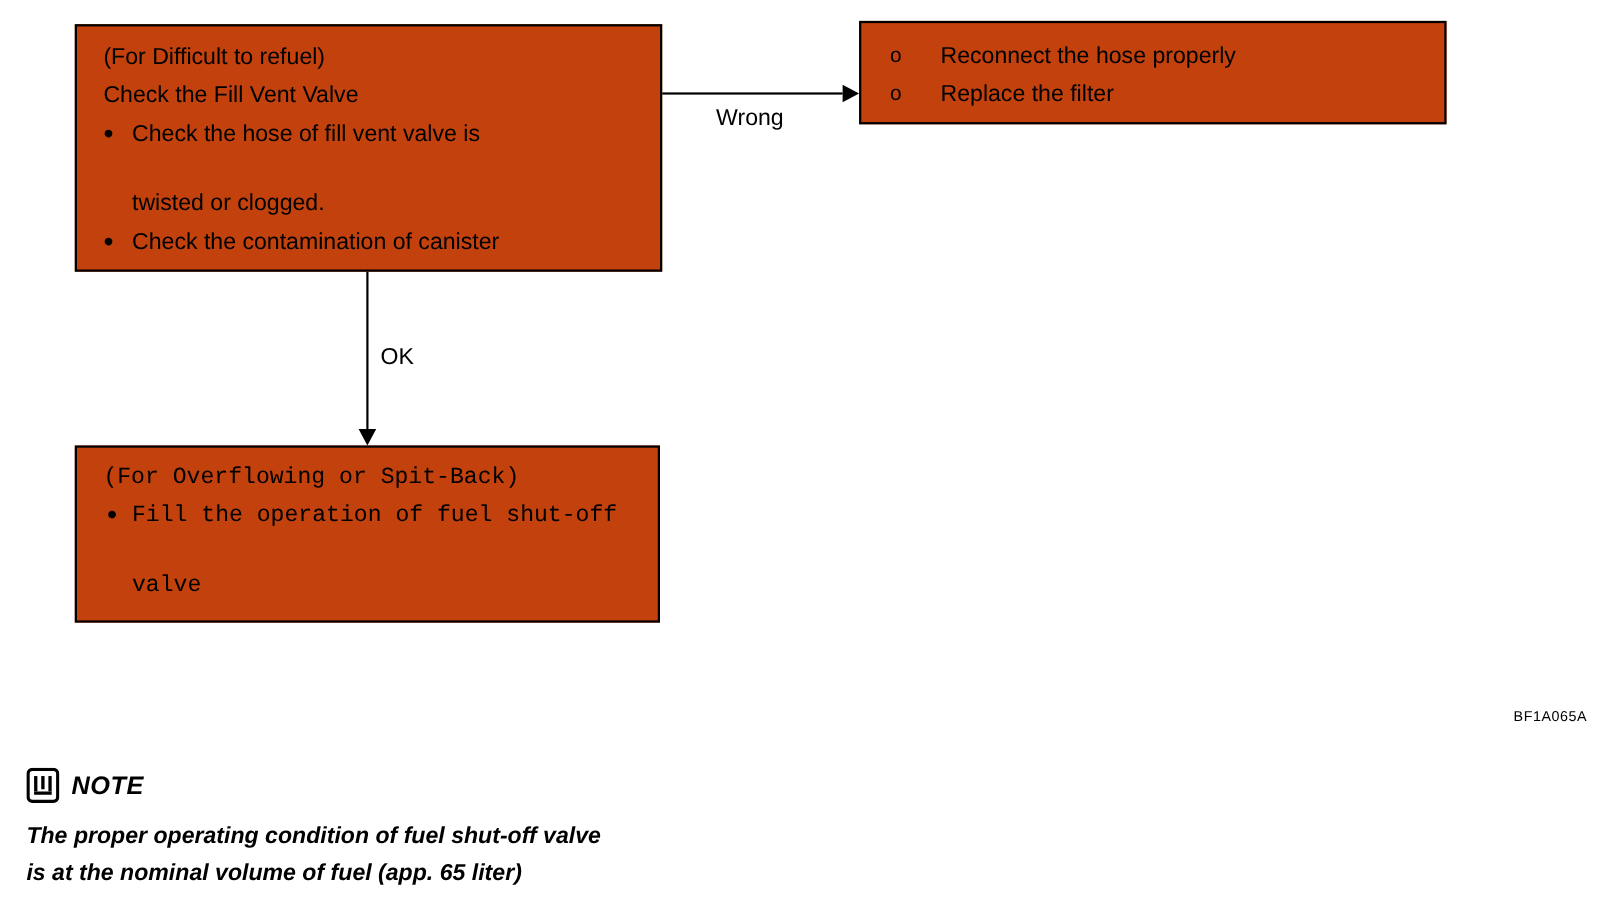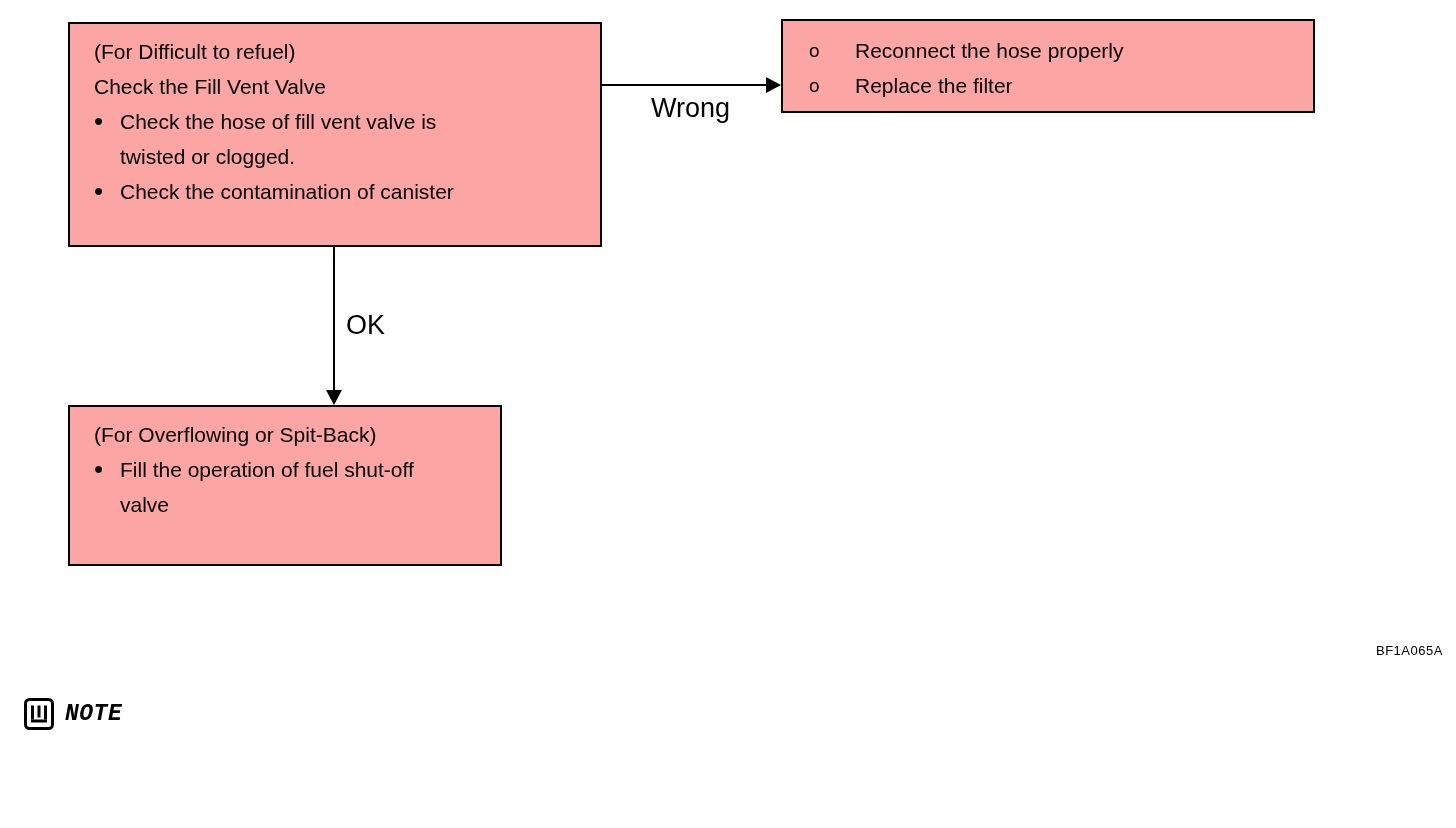--- a/index.html
+++ b/index.html
@@ -18,21 +18,21 @@
     height: 828px;
     background: #ffffff;
     overflow: hidden;
   }
 
   
   .box {
     position: absolute;
     box-sizing: border-box;
     border: 2px solid #000000;
-    background: #fca5a5;
+    background: #c2410c;
   }
   .box-inner {
     padding: 10px 14px 8px 24px;
   }
   .box-line {
     font-size: 21px;
     line-height: 35px;
     white-space: nowrap;
   }
 
@@ -52,20 +52,21 @@
   }
   .bullet-mark.dot {
     font-size: 26px;
     line-height: 35px;
   }
   .bullet-text {
     flex: 1 1 auto;
   }
   .bullet-text .cont {
     display: block;
+    margin-top: 28px;
   }
 
   
   .box-ring .box-inner {
     padding: 12px 14px 10px 26px;
   }
   .box-ring .bullet-mark {
     width: 46px;
     flex: 0 0 46px;
     font-size: 19px;
@@ -92,21 +93,21 @@
     border-bottom: 8px solid transparent;
     border-left: 15px solid #000000;
   }
   .arrow-down {
     border-left: 8px solid transparent;
     border-right: 8px solid transparent;
     border-top: 15px solid #000000;
   }
   .edge-label {
     position: absolute;
-    font-size: 27px;
+    font-size: 21px;
     line-height: 24px;
     white-space: nowrap;
   }
 
   
   .fig-code {
     position: absolute;
     font-size: 13px;
     letter-spacing: 0.5px;
     font-family: "Liberation Sans", sans-serif;
@@ -178,21 +179,21 @@
         <span class="bullet-mark">o</span>
         <span class="bullet-text">Reconnect the hose properly</span>
       </div>
       <div class="bullet-row">
         <span class="bullet-mark">o</span>
         <span class="bullet-text">Replace the filter</span>
       </div>
     </div>
   </div>
 
-  <div class="box" style="left:68px; top:405px; width:434px; height:161px;">
+  <div class="box" style="left:68px; top:405px; width:532px; height:161px;font-family:Liberation Mono, monospace;">
     <div class="box-inner">
       <div class="box-line">(For Overflowing or Spit-Back)</div>
       <div class="bullet-row">
         <span class="bullet-mark dot">•</span>
         <span class="bullet-text">
           <span>Fill the operation of fuel shut-off</span>
           <span class="cont">valve</span>
         </span>
       </div>
     </div>
@@ -201,28 +202,32 @@
   <div class="line-h" style="left:602px; top:84px; width:164px;"></div>
   <div class="arrow-head arrow-right" style="left:766px; top:77px;"></div>
   <div class="edge-label" style="left:651px; top:96px;">Wrong</div>
 
   <div class="line-v" style="left:333px; top:247px; height:143px;"></div>
   <div class="arrow-head arrow-down" style="left:326px; top:390px;"></div>
   <div class="edge-label" style="left:346px; top:313px;text-align:center;">OK</div>
 
   <div class="fig-code" style="left:1376px; top:643px;">BF1A065A</div>
 
-  <div class="note-block" style="left:24px; top:698px; width:700px;font-family:Liberation Mono, monospace;">
+  <div class="note-block" style="left:24px; top:698px; width:700px;">
     <div class="note-head">
       <svg class="note-icon" viewBox="0 0 30 32">
 
         <rect x="1.5" y="1.5" width="27" height="29" rx="4" ry="4" fill="none" stroke="#000000" stroke-width="3"></rect>
 
         <rect x="7" y="7.5" width="3" height="14" fill="#000000"></rect>
         <rect x="20" y="7.5" width="3" height="14" fill="#000000"></rect>
         <rect x="13.5" y="7.5" width="3" height="12" fill="#000000"></rect>
         <path d="M7 21.5 L7 24.5 L23 24.5 L23 21.5 Z" fill="#000000"></path>
       </svg>
       <div class="note-title">NOTE</div>
     </div>
+    <div class="note-body">
+      <span class="nl">The proper operating condition of fuel shut-off valve</span>
+      <span class="nl">is at the nominal volume of fuel (app. 65 liter)</span>
+    </div>
   </div>
 
 </div>
 
 </body></html>

